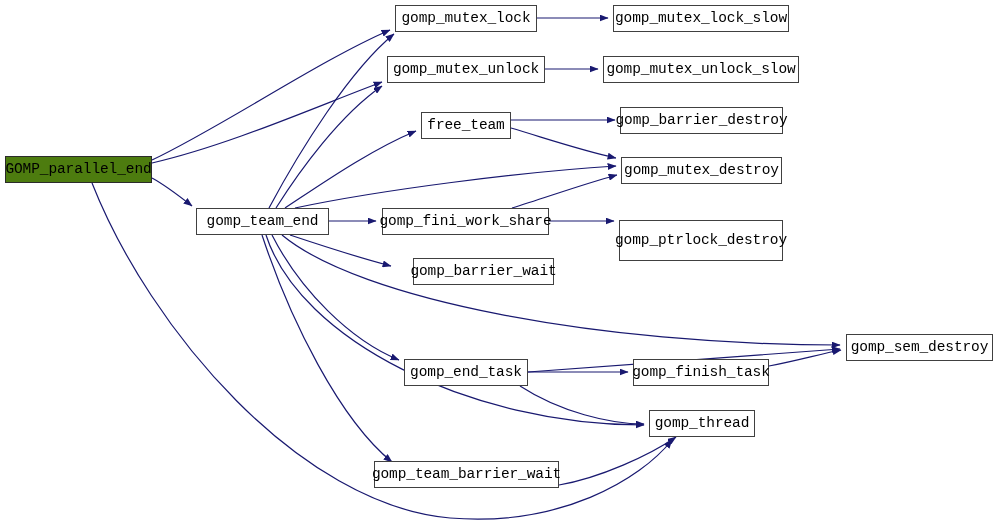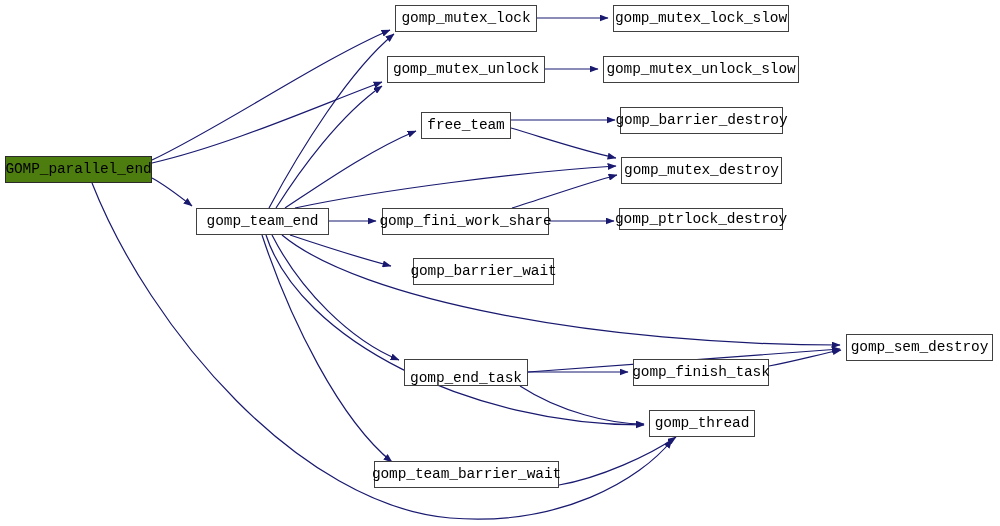--- a/index.html
+++ b/index.html
@@ -108,30 +108,30 @@
       </div>
       <div class="node" style="left: 621px; top: 157px; width: 161px; height: 27px;">
         <span class="node-label">gomp_mutex_destroy</span>
       </div>
       <div class="node" style="left: 196px; top: 208px; width: 133px; height: 27px; align-items: center;">
         <span class="node-label">gomp_team_end</span>
       </div>
       <div class="node" style="left: 382px; top: 208px; width: 167px; height: 27px;">
         <span class="node-label">gomp_fini_work_share</span>
       </div>
-      <div class="node" style="left: 619px; top: 208px; width: 164px; height: 22px;">
+      <div class="node" style="left: 619px; top: 220px; width: 164px; height: 41px;">
         <span class="node-label">gomp_ptrlock_destroy</span>
       </div>
       <div class="node" style="left: 396px; top: 258px; width: 141px; height: 27px; margin-left: 17px;">
         <span class="node-label">gomp_barrier_wait</span>
       </div>
       <div class="node" style="left: 846px; top: 334px; width: 147px; height: 27px;">
         <span class="node-label">gomp_sem_destroy</span>
       </div>
-      <div class="node" style="left: 404px; top: 359px; width: 124px; height: 27px; align-items: flex-end;">
+      <div class="node" style="left: 404px; top: 359px; width: 124px; height: 27px;">
         <span class="node-label">gomp_end_task</span>
       </div>
       <div class="node" style="left: 633px; top: 359px; width: 136px; height: 27px;">
         <span class="node-label">gomp_finish_task</span>
       </div>
       <div class="node" style="left: 649px; top: 410px; width: 106px; height: 27px;">
         <span class="node-label">gomp_thread</span>
       </div>
       <div class="node" style="left: 374px; top: 461px; width: 185px; height: 27px;">
         <span class="node-label">gomp_team_barrier_wait</span>

